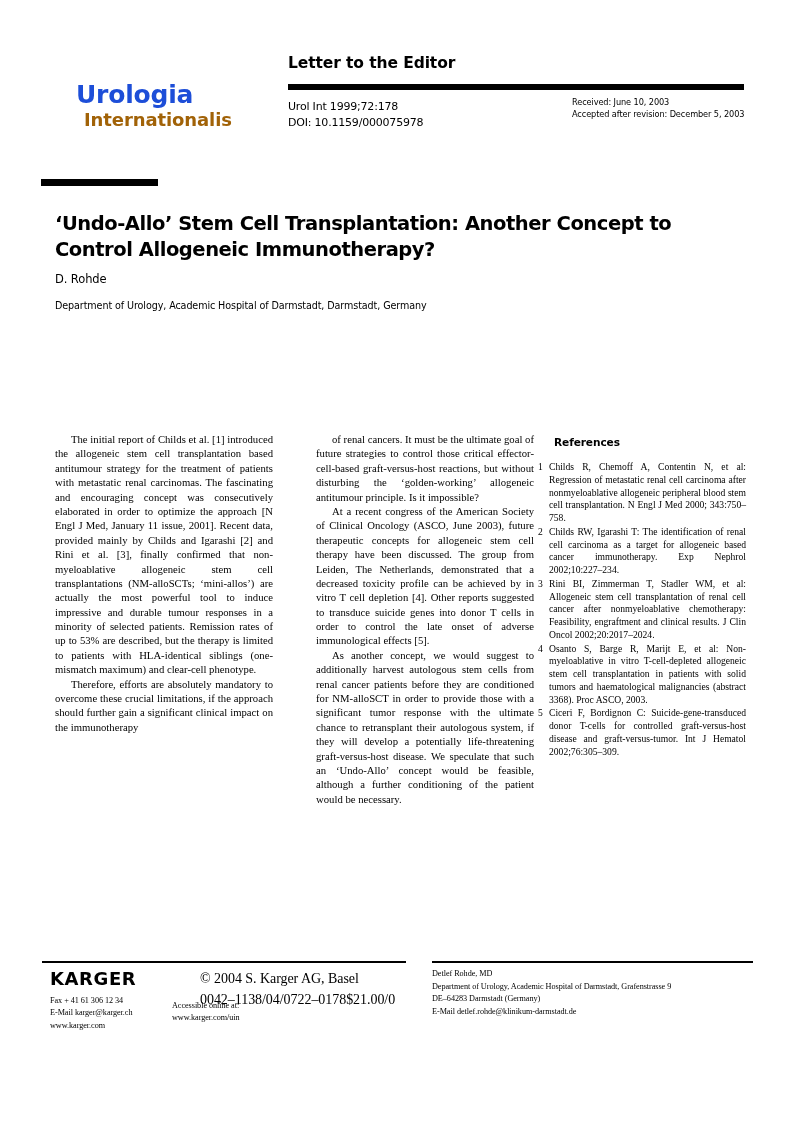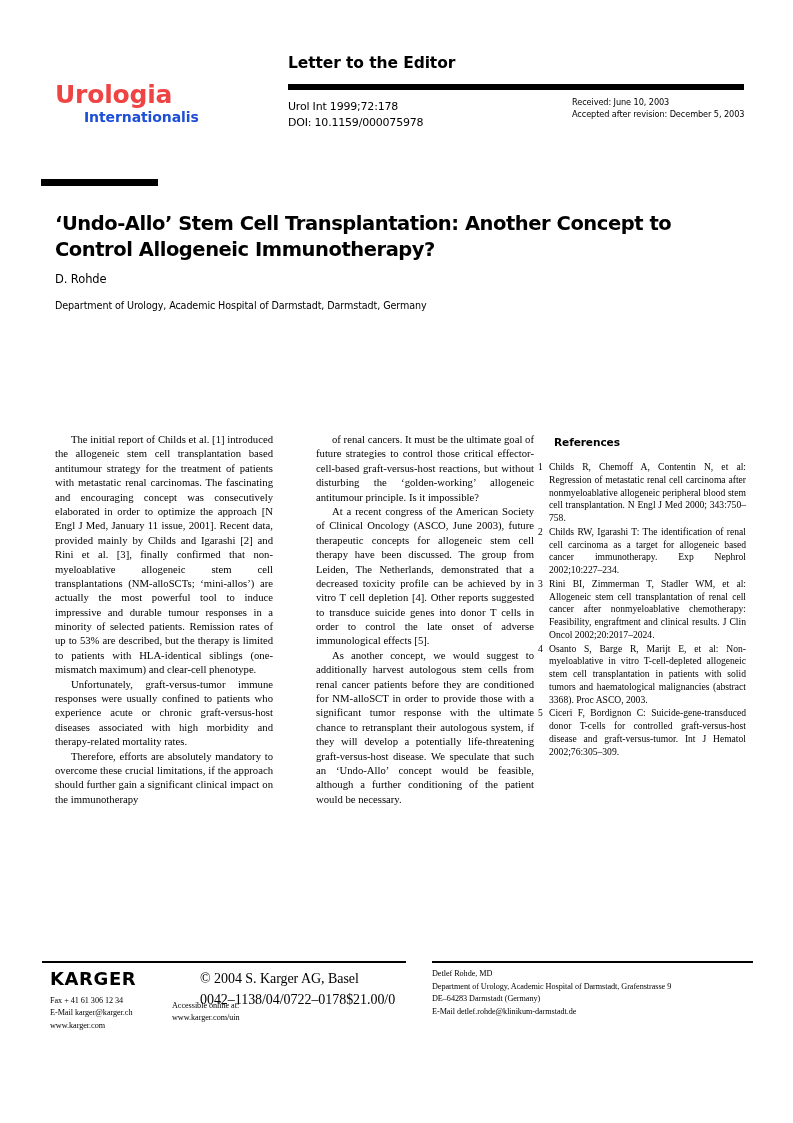--- a/index.html
+++ b/index.html
@@ -30,29 +30,30 @@
     left: 55px;
     top: 82px;
     width: 180px;
     font-family: "DejaVu Sans", sans-serif;
   }
   .logo-main {
     font-size: 25px;
     font-weight: bold;
     letter-spacing: -0.2px;
     line-height: 1.0;
-    color: #ef4444;
+    color: #1d4ed8;
+    margin-left: 21px;
   }
   .logo-sub {
-    font-size: 14px;
+    font-size: 18px;
     font-weight: bold;
     letter-spacing: -0.1px;
     margin-top: 2px;
     margin-left: 29px;
-    color: #1d4ed8;
+    color: #a16207;
   }
 
   .section-kicker {
     position: absolute;
     left: 288px;
     top: 54px;
     font-family: "DejaVu Sans", sans-serif;
     font-size: 15.5px;
     font-weight: bold;
     letter-spacing: -0.1px;
@@ -262,21 +263,20 @@
     <div>Accepted after revision: December 5, 2003</div>
   </div>
 
   <div class="rule-title"></div>
   <h1 class="article-title">‘Undo-Allo’ Stem Cell Transplantation: Another Concept to Control Allogeneic Immunotherapy?</h1>
   <div class="author">D. Rohde</div>
   <div class="affiliation">Department of Urology, Academic Hospital of Darmstadt, Darmstadt, Germany</div>
 
   <div class="col" id="col-1">
     <p class="first">The initial report of Childs et al. [1] introduced the allogeneic stem cell transplantation based antitumour strategy for the treatment of patients with metastatic renal carcinomas. The fascinating and encouraging concept was consecutively elaborated in order to optimize the approach [N Engl J Med, January 11 issue, 2001]. Recent data, provided mainly by Childs and Igarashi [2] and Rini et al. [3], finally confirmed that non-myeloablative allogeneic stem cell transplantations (NM-alloSCTs; ‘mini-allos’) are actually the most powerful tool to induce impressive and durable tumour responses in a minority of selected patients. Remission rates of up to 53% are described, but the therapy is limited to patients with HLA-identical siblings (one-mismatch maximum) and clear-cell phenotype.</p>
-    <p>Unfortunately, graft-versus-tumor immune responses were usually confined to patients who experience acute or chronic graft-versus-host diseases associated with high morbidity and therapy-related mortality rates.</p>
     <p>Therefore, efforts are absolutely mandatory to overcome these crucial limitations, if the approach should further gain a significant clinical impact on the immunotherapy</p>
   </div>
 
   <div class="col" id="col-2">
     <p class="first">of renal cancers. It must be the ultimate goal of future strategies to control those critical effector-cell-based graft-versus-host reactions, but without disturbing the ‘golden-working’ allogeneic antitumour principle. Is it impossible?</p>
     <p>At a recent congress of the American Society of Clinical Oncology (ASCO, June 2003), future therapeutic concepts for allogeneic stem cell therapy have been discussed. The group from Leiden, The Netherlands, demonstrated that a decreased toxicity profile can be achieved by in vitro T cell depletion [4]. Other reports suggested to transduce suicide genes into donor T cells in order to control the late onset of adverse immunological effects [5].</p>
     <p>As another concept, we would suggest to additionally harvest autologous stem cells from renal cancer patients before they are conditioned for NM-alloSCT in order to provide those with a significant tumor response with the ultimate chance to retransplant their autologous system, if they will develop a potentially life-threatening graft-versus-host disease. We speculate that such an ‘Undo-Allo’ concept would be feasible, although a further conditioning of the patient would be necessary.</p>
   </div>
 
   <div class="refs">

